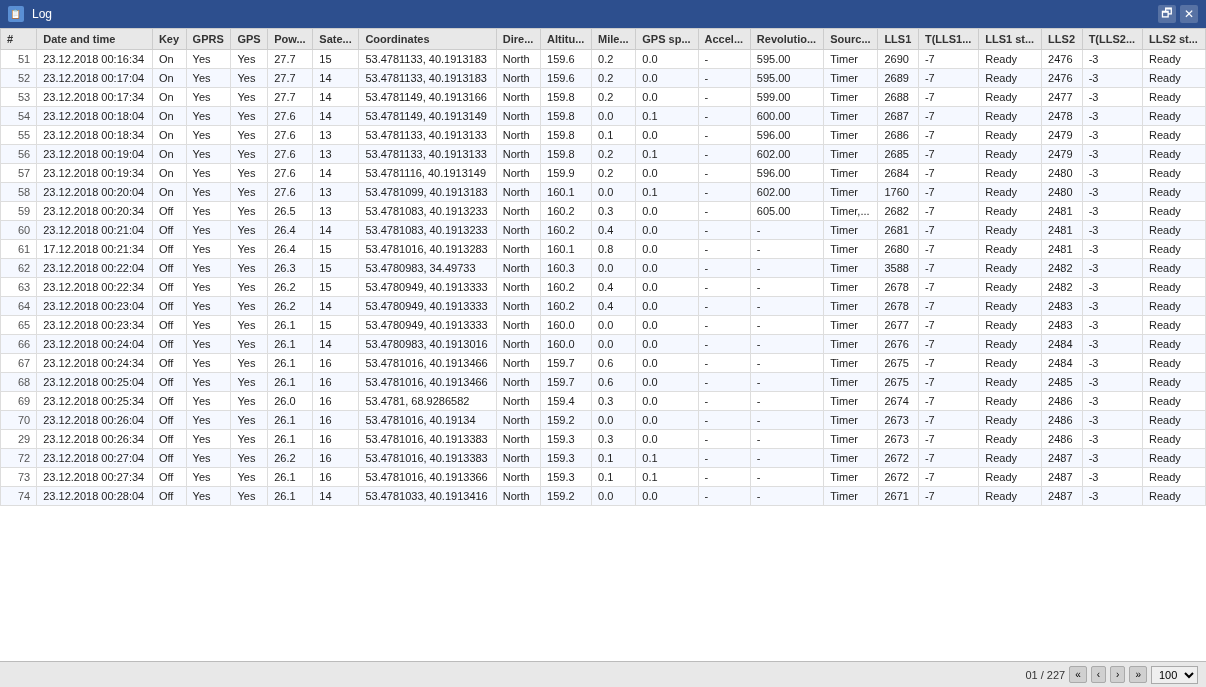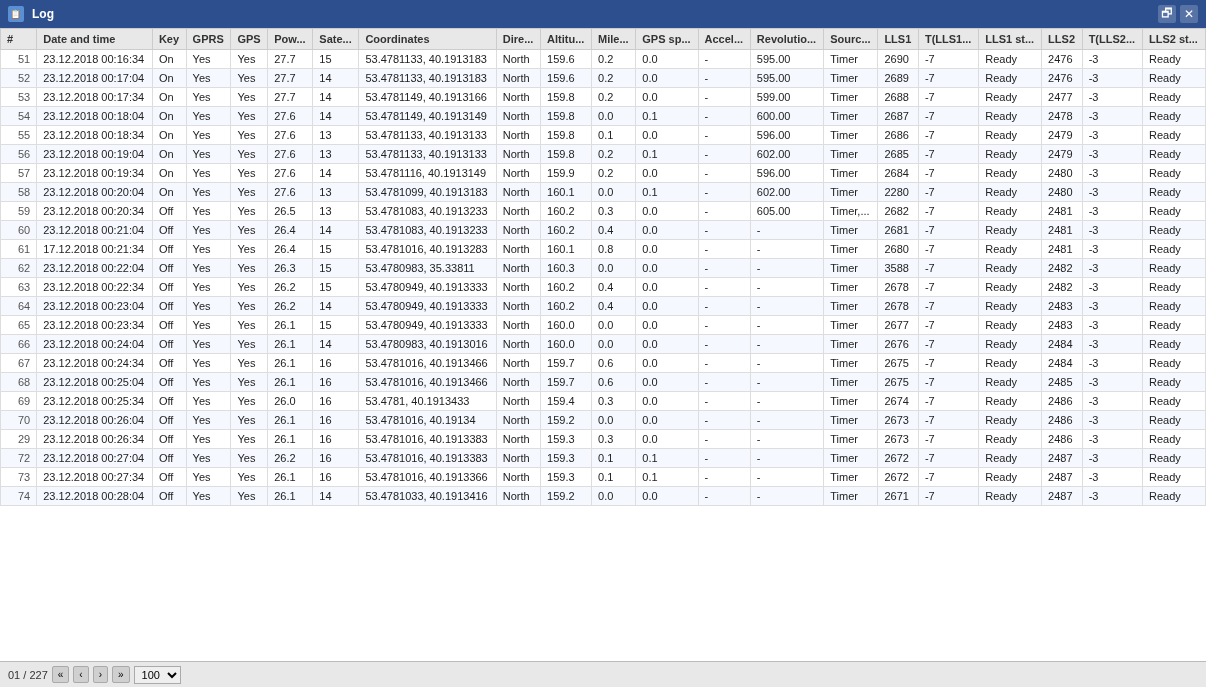--- a/index.html
+++ b/index.html
@@ -33,21 +33,21 @@
       align-items: center;
       justify-content: center;
       color: white;
       font-size: 9px;
       font-weight: bold;
     }
 
     .titlebar-title {
       color: white;
       font-size: 12px;
-      font-weight: bold;
+      font-weight: normal;
     }
 
     .titlebar-subtitle {
       color: #aac4e8;
       font-size: 11px;
     }
 
     .titlebar-controls {
       margin-left: auto;
       display: flex;
@@ -120,20 +120,21 @@
       text-align: left;
       width: 28px;
       padding-left: 17px;
     }
 
     .status-bar {
       background: #e8e8e8;
       height: 26px;
       display: flex;
       align-items: center;
+      justify-content: flex-end;
       padding: 0 8px;
       border-top: 1px solid #bbb;
       flex-shrink: 0;
       gap: 4px;
     }
 
     .pagination-info {
       font-size: 11px;
       color: #333;
     }
@@ -368,21 +369,21 @@
             <td>27.6</td>
             <td>13</td>
             <td>53.4781099, 40.1913183</td>
             <td>North</td>
             <td>160.1</td>
             <td>0.0</td>
             <td>0.1</td>
             <td>-</td>
             <td>602.00</td>
             <td>Timer</td>
-            <td>2280</td>
+            <td>1760</td>
             <td>-7</td>
             <td>Ready</td>
             <td>2480</td>
             <td>-3</td>
             <td>Ready</td>
           </tr>
           <tr>
             <td>59</td>
             <td>23.12.2018 00:20:34</td>
             <td>Off</td>
@@ -452,21 +453,21 @@
             <td>Ready</td>
           </tr>
           <tr>
             <td>62</td>
             <td>23.12.2018 00:22:04</td>
             <td>Off</td>
             <td>Yes</td>
             <td>Yes</td>
             <td>26.3</td>
             <td>15</td>
-            <td>53.4780983, 35.33811</td>
+            <td>53.4780983, 34.49733</td>
             <td>North</td>
             <td>160.3</td>
             <td>0.0</td>
             <td>0.0</td>
             <td>-</td>
             <td>-</td>
             <td>Timer</td>
             <td>3588</td>
             <td>-7</td>
             <td>Ready</td>
@@ -613,21 +614,21 @@
             <td>Ready</td>
           </tr>
           <tr>
             <td>69</td>
             <td>23.12.2018 00:25:34</td>
             <td>Off</td>
             <td>Yes</td>
             <td>Yes</td>
             <td>26.0</td>
             <td>16</td>
-            <td>53.4781, 40.1913433</td>
+            <td>53.4781, 68.9286582</td>
             <td>North</td>
             <td>159.4</td>
             <td>0.3</td>
             <td>0.0</td>
             <td>-</td>
             <td>-</td>
             <td>Timer</td>
             <td>2674</td>
             <td>-7</td>
             <td>Ready</td>

